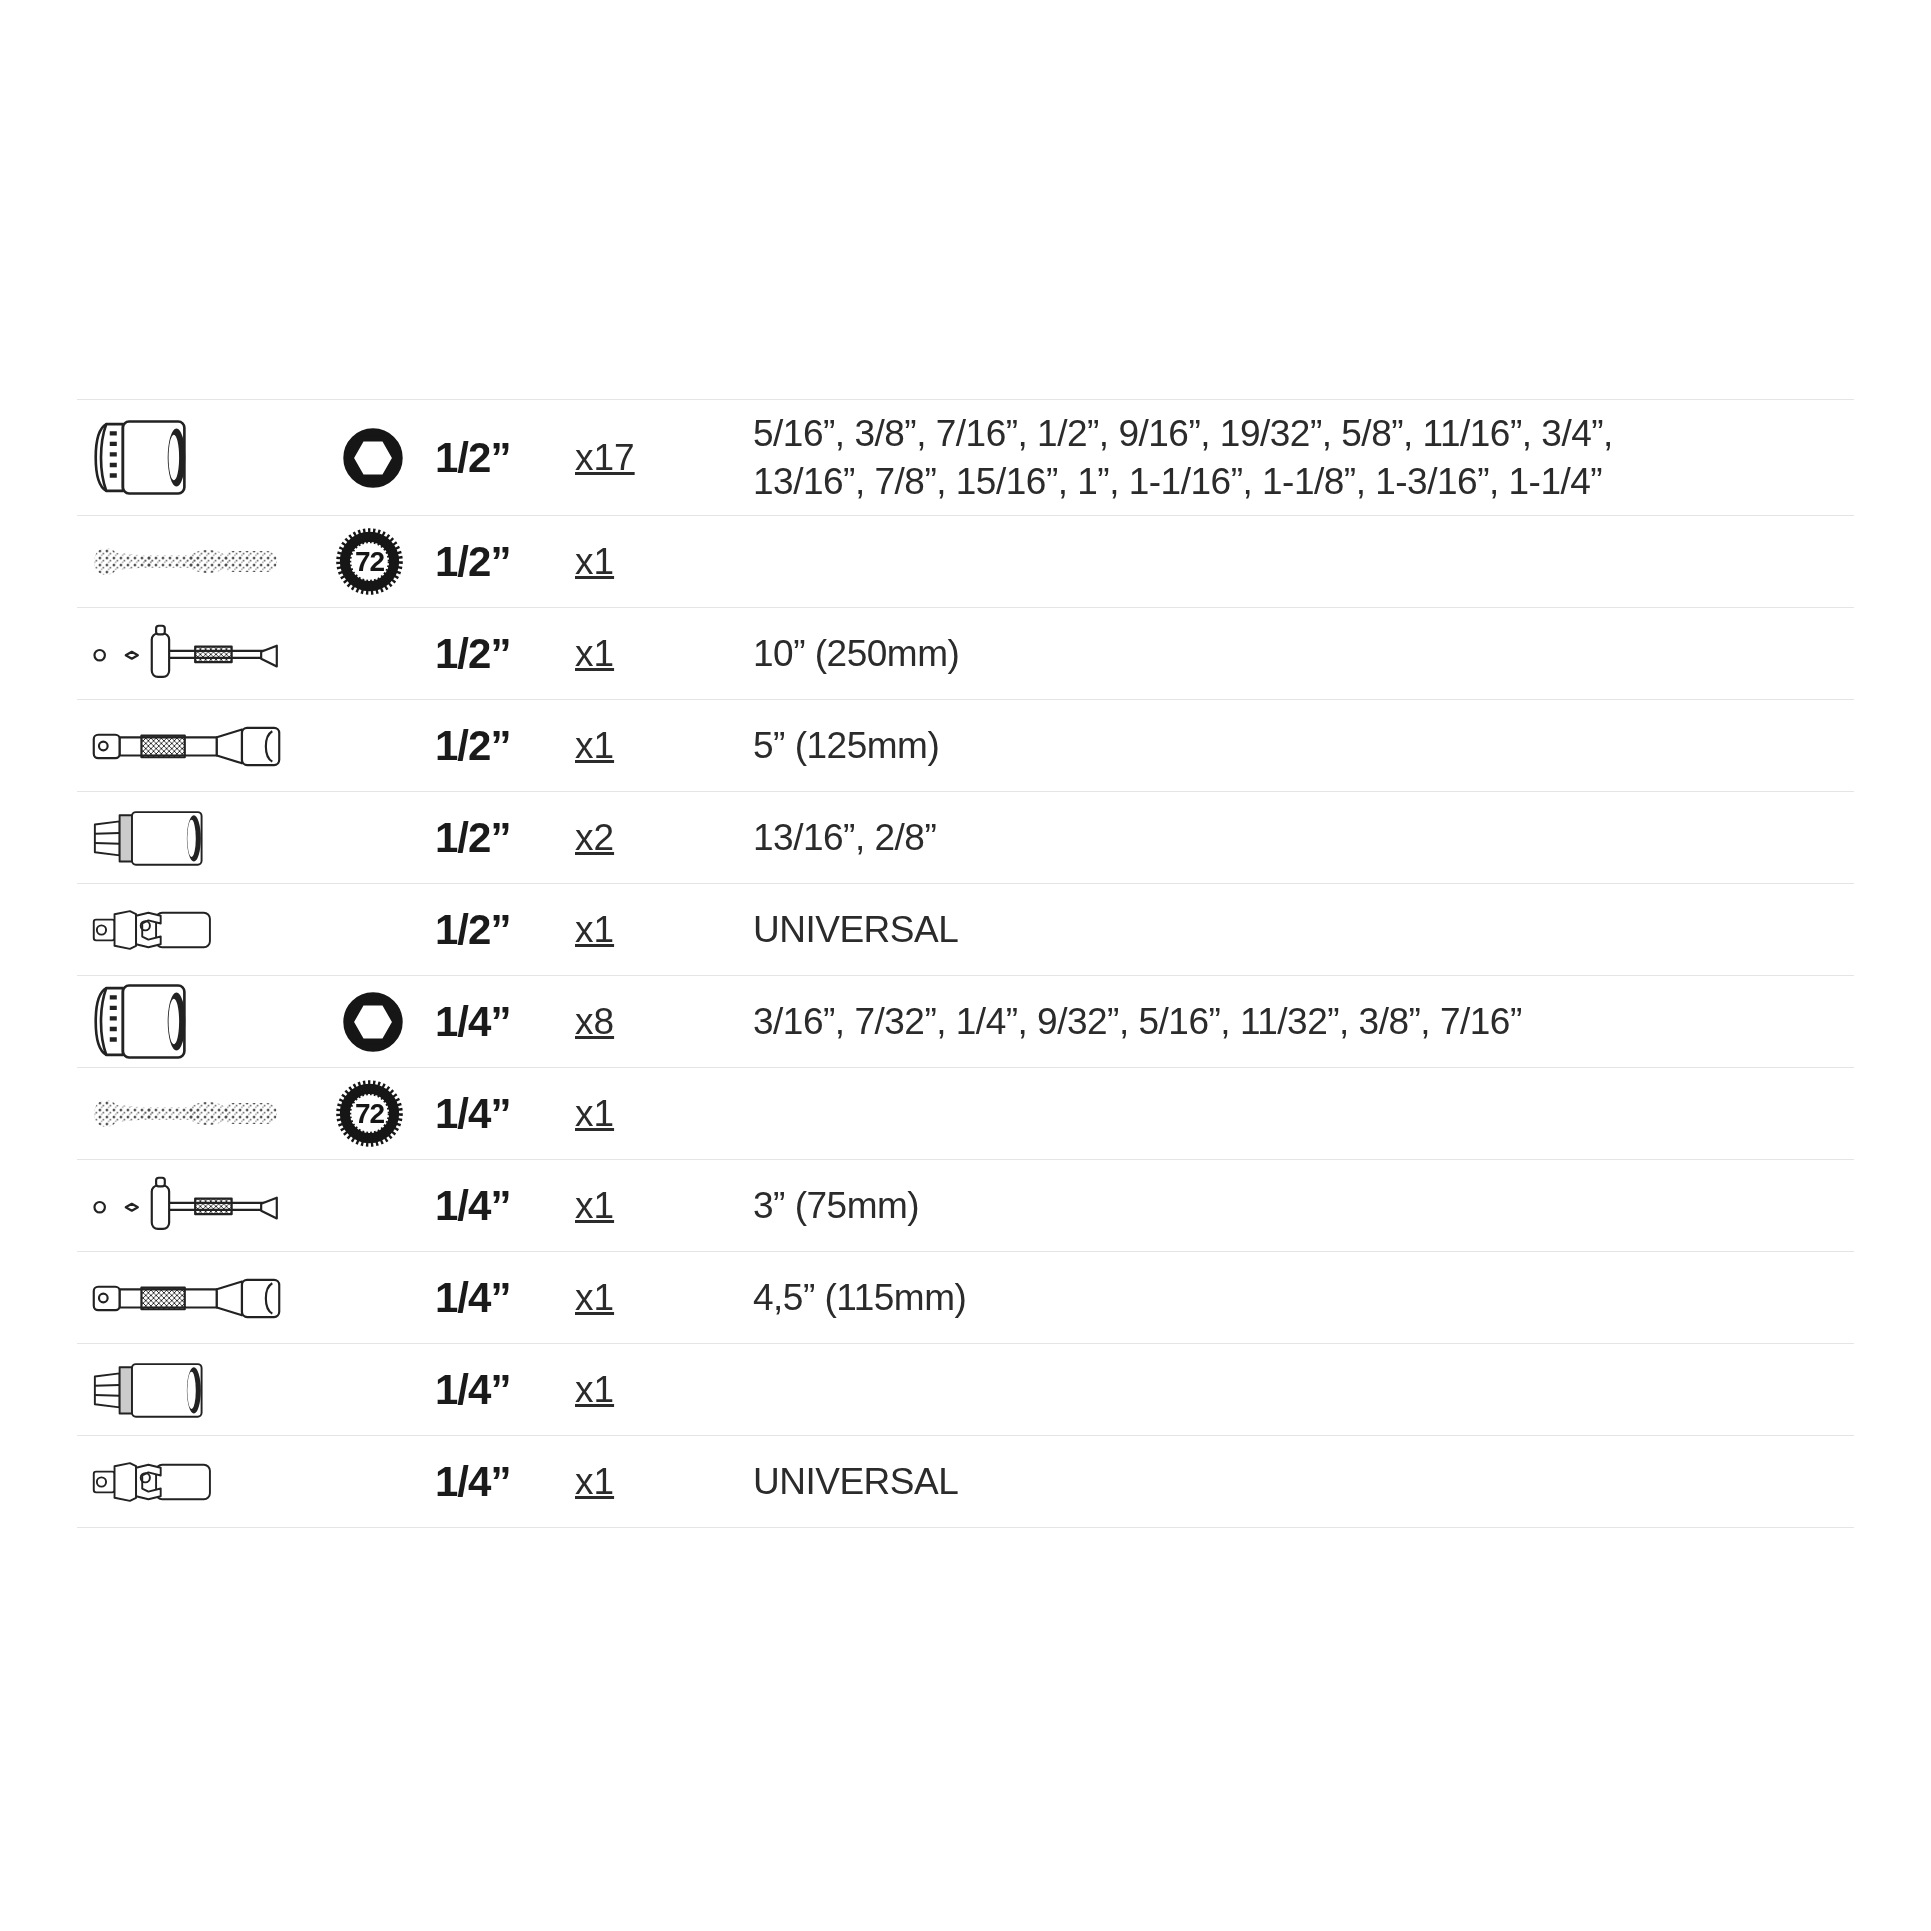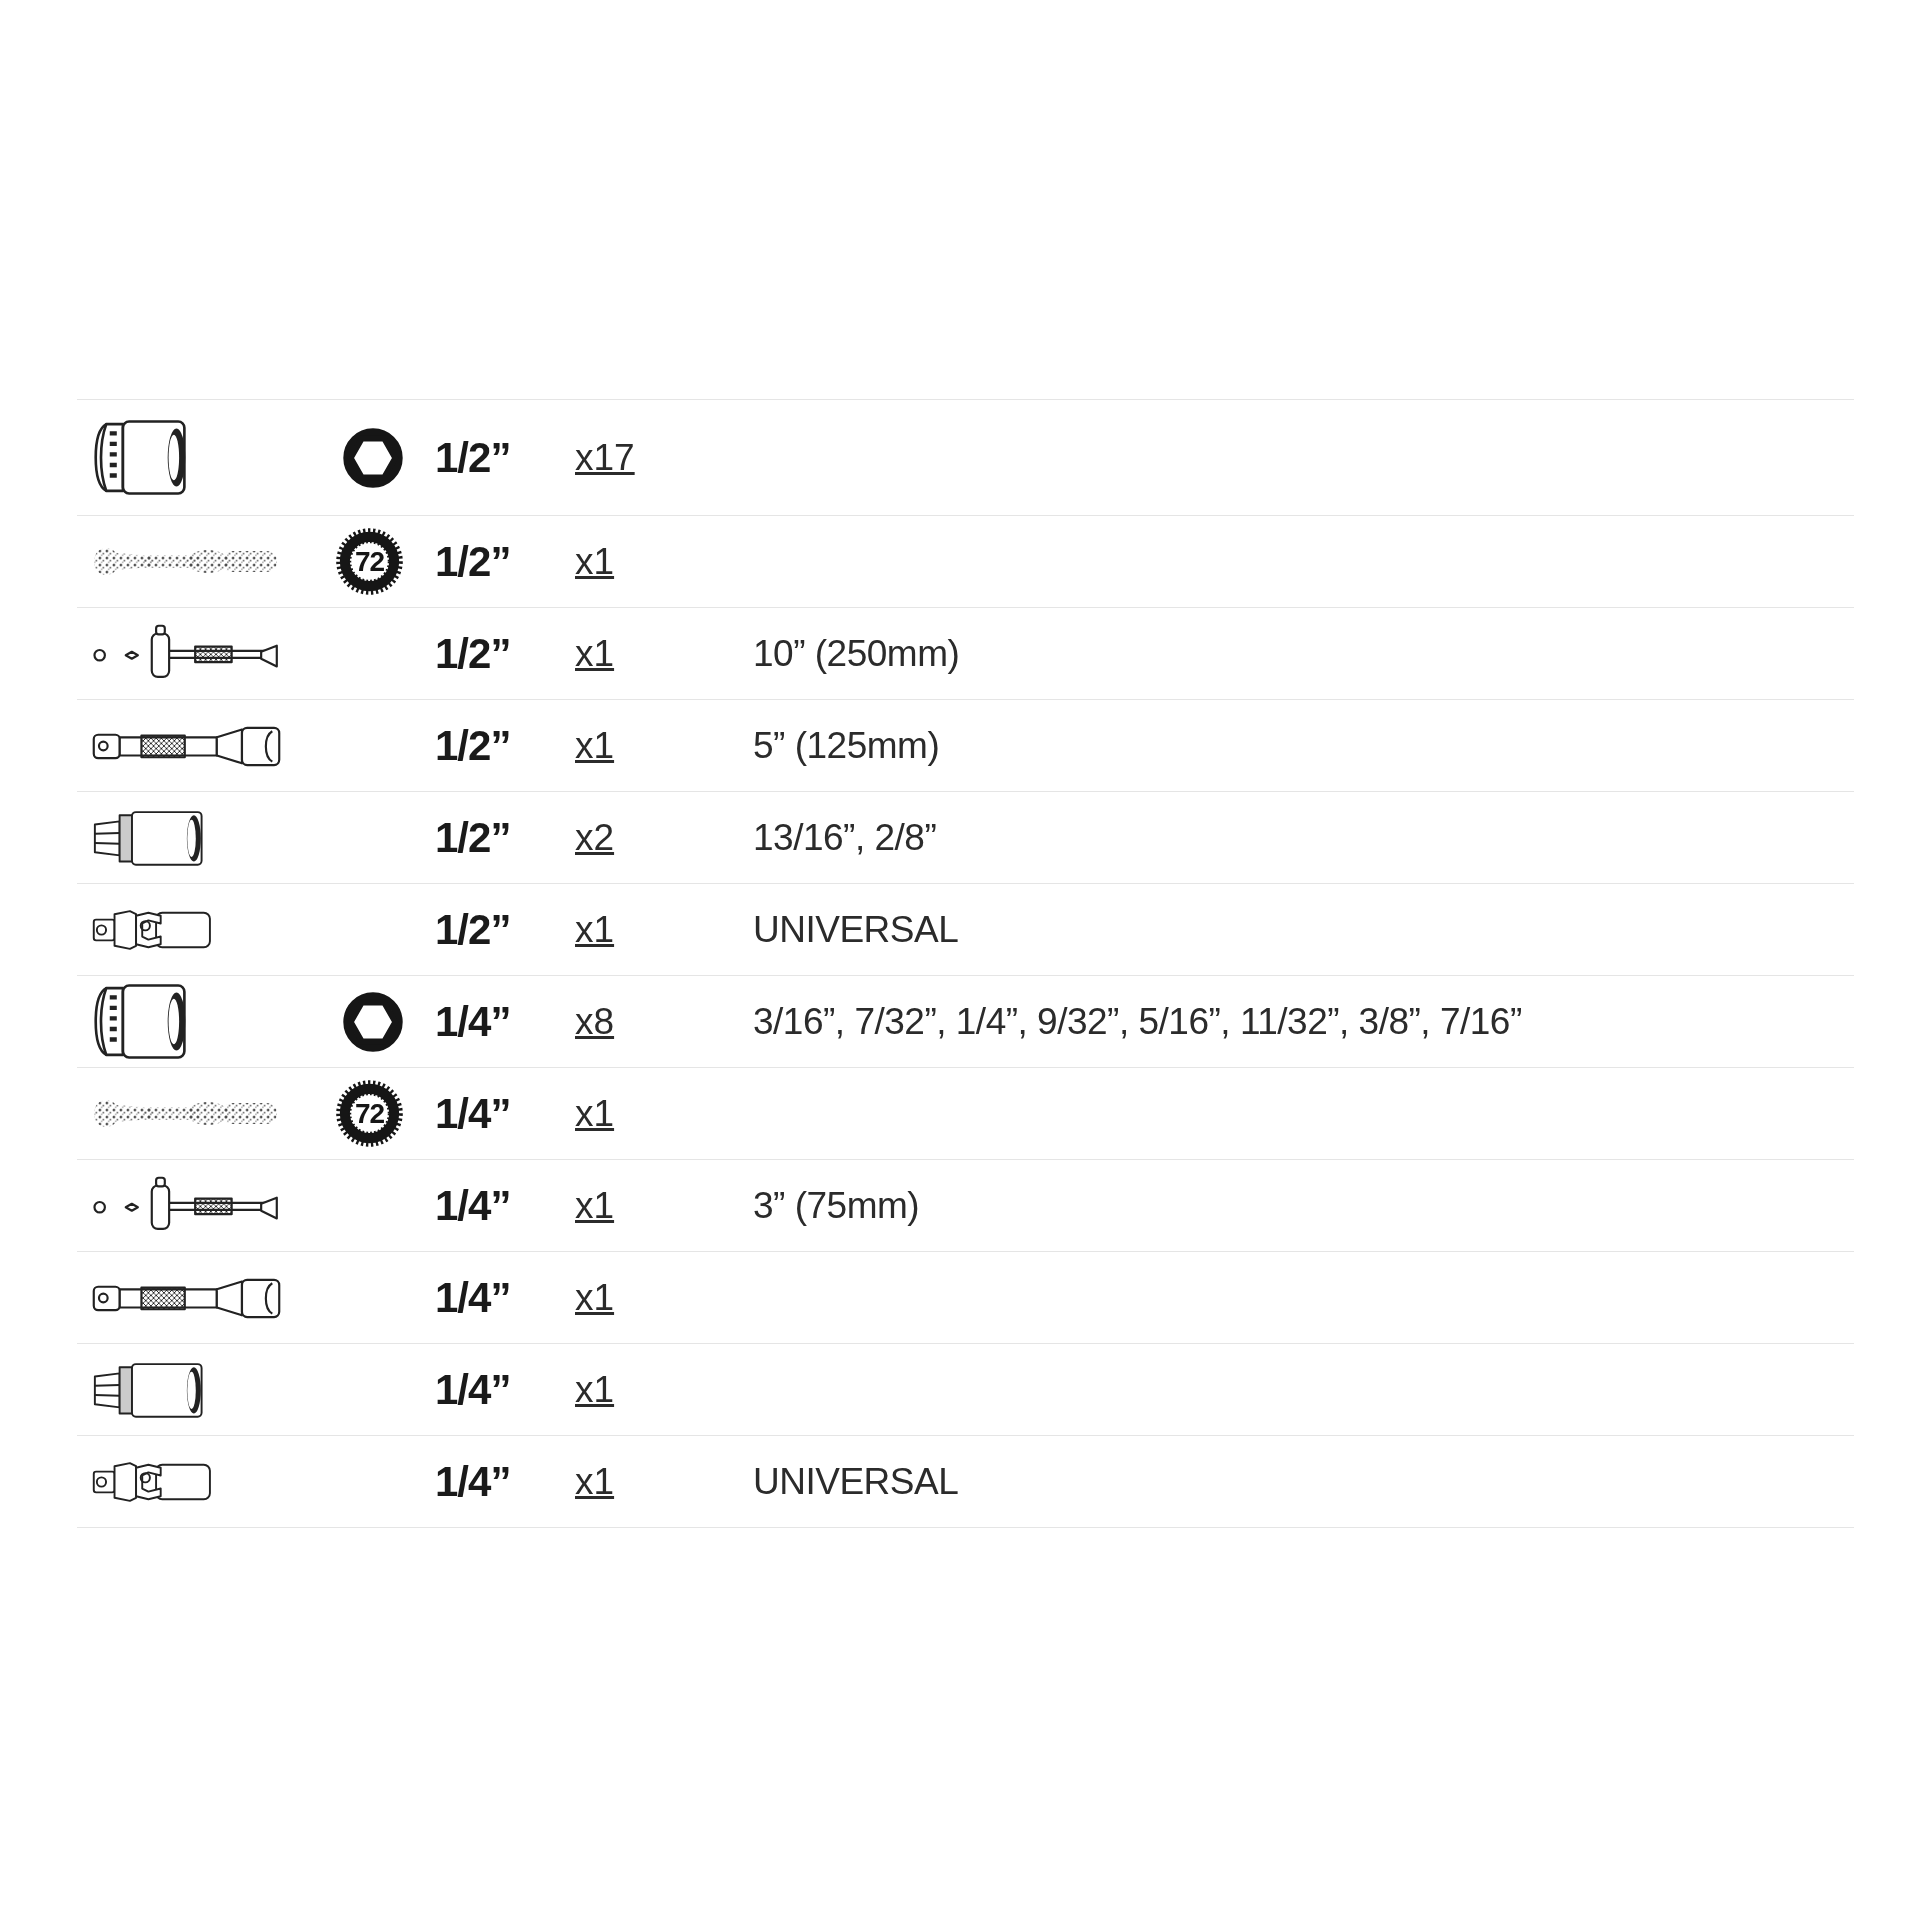--- a/index.html
+++ b/index.html
@@ -159,20 +159,22 @@
         </div>
     <div class="cell cell-drive">
           <span class="icon-wrap icon-hex-socket-icon">
             <svg viewBox="0 0 68 68" width="66" height="66">
               <use href="#svg-hex-socket-icon"></use>
             </svg>
           </span>
         </div>
     <div class="cell cell-size">1/2”</div>
     <div class="cell cell-qty">x17</div>
+    <div class="cell cell-desc">5/16”, 3/8”, 7/16”, 1/2”, 9/16”, 19/32”, 5/8”, 11/16”, 3/4”,
+13/16”, 7/8”, 15/16”, 1”, 1-1/16”, 1-1/8”, 1-3/16”, 1-1/4”</div>
   </div>
 
   <div class="row">
     <div class="cell cell-tool">
           <span class="icon-wrap icon-ratchet-icon">
             <svg viewBox="0 0 200 55" width="193" height="53">
               <use href="#svg-ratchet-icon"></use>
             </svg>
           </span>
         </div>
@@ -304,20 +306,21 @@
     <div class="cell cell-tool">
           <span class="icon-wrap icon-extension-bar-icon">
             <svg viewBox="0 0 198 54" width="191" height="52">
               <use href="#svg-extension-bar-icon"></use>
             </svg>
           </span>
         </div>
     <div class="cell cell-drive"></div>
     <div class="cell cell-size">1/4”</div>
     <div class="cell cell-qty">x1</div>
+    <div class="cell cell-desc">4,5” (115mm)</div>
   </div>
 
   <div class="row">
     <div class="cell cell-tool">
           <span class="icon-wrap icon-spark-plug-socket-icon">
             <svg viewBox="0 0 120 68" width="116" height="66">
               <use href="#svg-spark-plug-socket-icon"></use>
             </svg>
           </span>
         </div>

